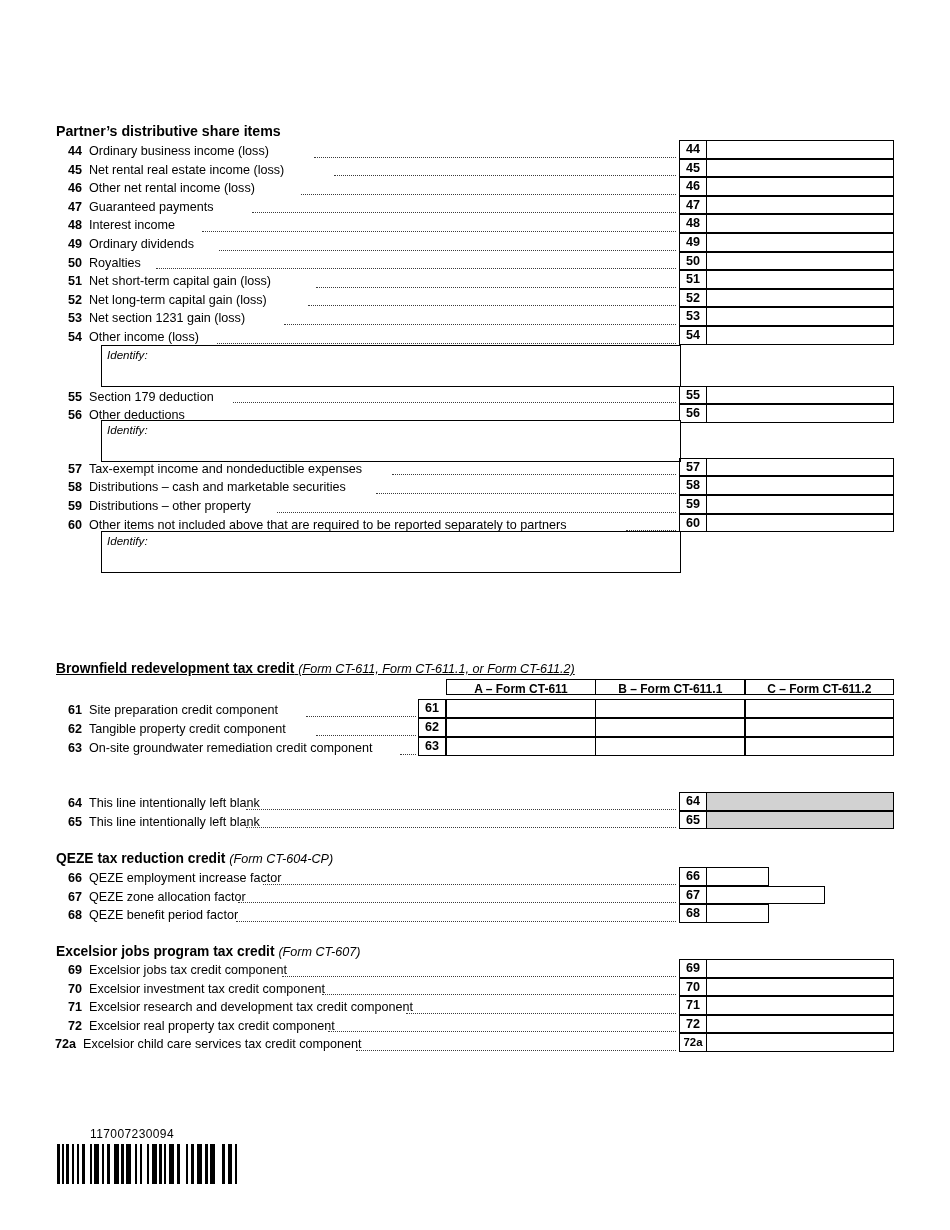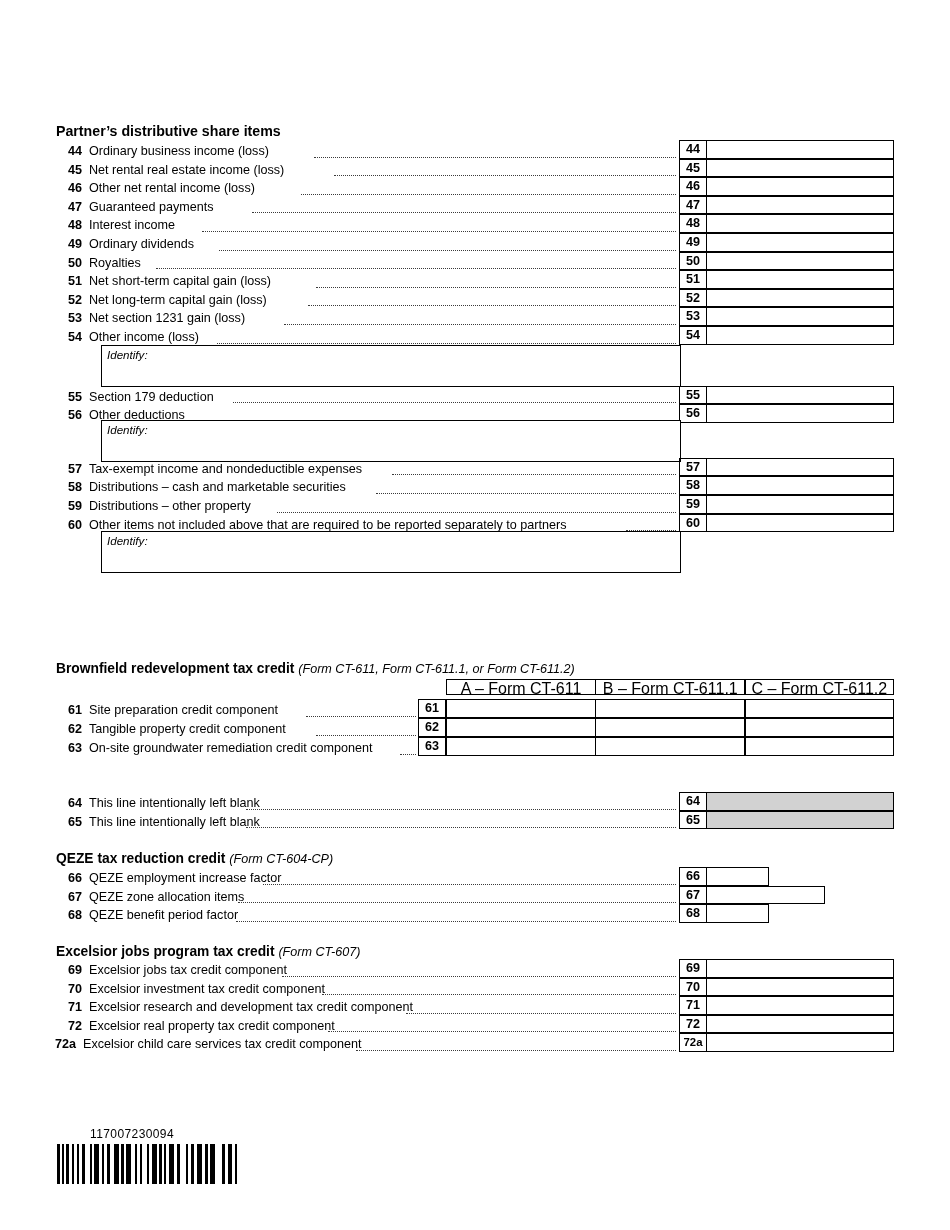--- a/index.html
+++ b/index.html
@@ -139,22 +139,22 @@
     top: 2px;
     font-size: 11.6px;
     font-style: italic;
   }
 
   
   .abc-head {
     position: absolute;
     box-sizing: border-box;
     border: 1.4px solid #000;
-    font-size: 16px;
-    font-weight: normal;
+    font-size: 12px;
+    font-weight: bold;
     text-align: center;
     line-height: 18px;
     height: 16px;
     background: #fff;
   }
   .abc-cell {
     position: absolute;
     box-sizing: border-box;
     border: 1.4px solid #000;
     background: #fff;
@@ -365,21 +365,21 @@
     <span class="lbl">60</span>
     <span class="fld"></span>
   </div>
 
   <div class="identify" style="left:101px; top:531px; width:580px; height:42px;">
     <span class="cap">Identify:</span>
   </div>
 
 
 
-  <div class="sub-head" style="top:661px;">
+  <div class="sub-head" style="top:661px;text-decoration:underline;">
     <span>Brownfield redevelopment tax credit</span>
     <span class="note">(Form CT-611, Form CT-611.1, or Form CT-611.2)</span>
   </div>
 
   <div class="abc-head" style="left:446px; top:679px; width:150px;">A – Form CT-611</div>
   <div class="abc-head" style="left:595.3px; top:679px; width:150px;">B – Form CT-611.1</div>
   <div class="abc-head" style="left:744.6px; top:679px; width:149.4px;">C – Form CT-611.2</div>
 
   <div class="row" style="left:56px; top:702px; width:360px;">
     <span class="num">61</span>
@@ -447,21 +447,21 @@
     <span class="txt">QEZE employment increase factor</span>
     <span class="leader" style="left:207px; right:0;"></span>
   </div>
   <div class="vbox" style="left:679px; top:867px; width:90px;">
     <span class="lbl">66</span>
     <span class="fld"></span>
   </div>
 
   <div class="row" style="left:56px; top:888.6px; width:620px;">
     <span class="num">67</span>
-    <span class="txt">QEZE zone allocation items</span>
+    <span class="txt">QEZE zone allocation factor</span>
     <span class="leader" style="left:182px; right:0;"></span>
   </div>
   <div class="vbox" style="left:679px; top:885.6px; width:146px;">
     <span class="lbl">67</span>
     <span class="fld"></span>
   </div>
 
   <div class="row" style="left:56px; top:907.2px; width:620px;">
     <span class="num">68</span>
     <span class="txt">QEZE benefit period factor</span>

